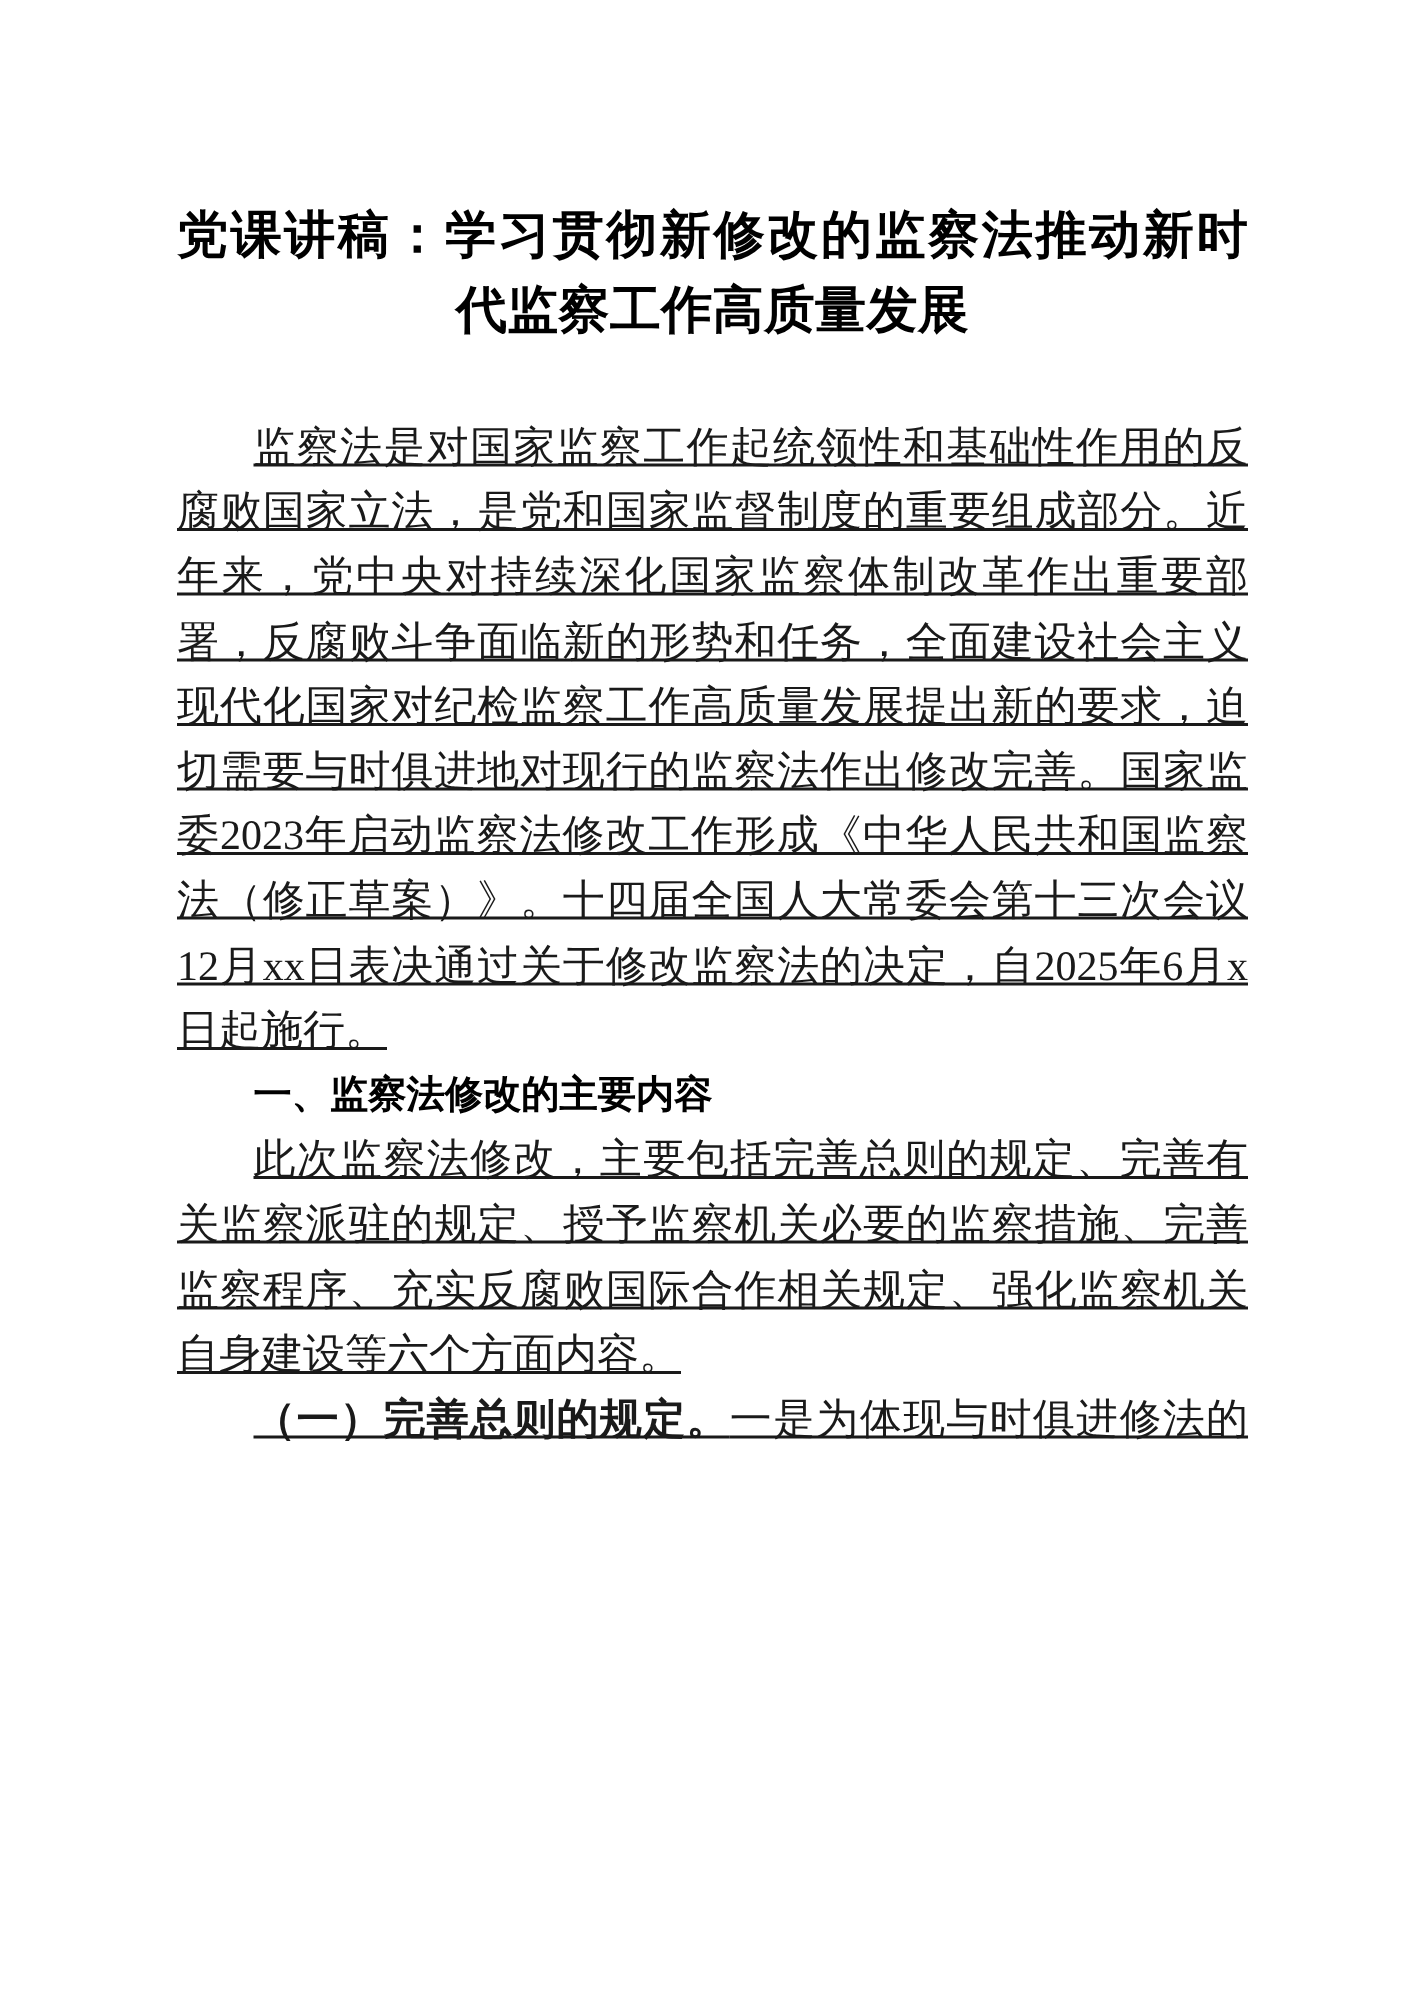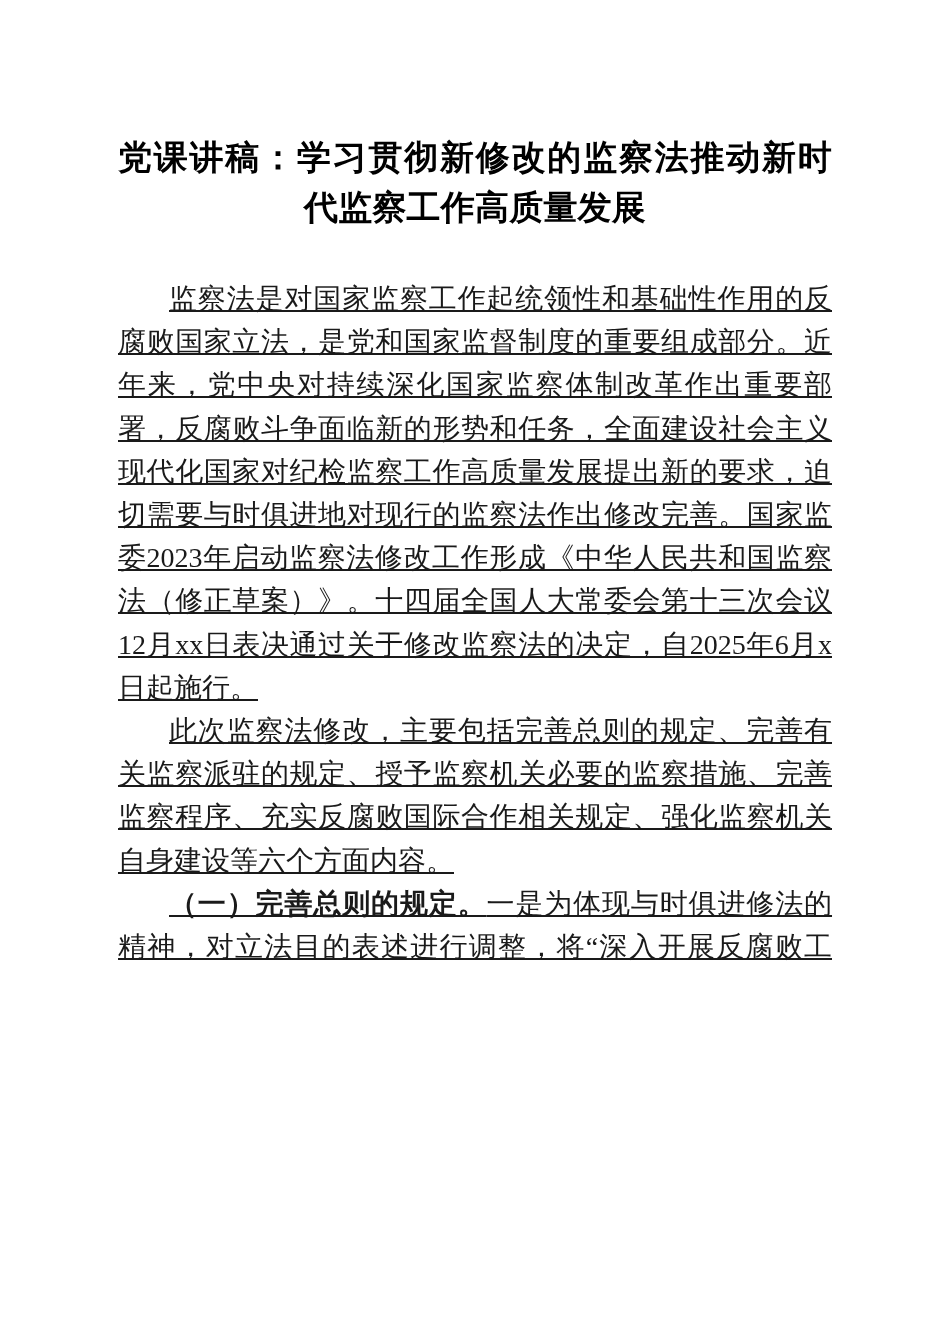--- a/index.html
+++ b/index.html
@@ -79,20 +79,21 @@
 <body>
 
 <div class="page">
 
   <div class="doc">
 
     <h1 class="doc-title">党课讲稿：学习贯彻新修改的监察法推动新时代监察工作高质量发展</h1>
 
     <p class="para para-gap-first">监察法是对国家监察工作起统领性和基础性作用的反腐败国家立法，是党和国家监督制度的重要组成部分。近年来，党中央对持续深化国家监察体制改革作出重要部署，反腐败斗争面临新的形势和任务，全面建设社会主义现代化国家对纪检监察工作高质量发展提出新的要求，迫切需要与时俱进地对现行的监察法作出修改完善。国家监委2023年启动监察法修改工作形成《中华人民共和国监察法（修正草案）》。十四届全国人大常委会第十三次会议12月xx日表决通过关于修改监察法的决定，自2025年6月x日起施行。</p>
 
+    <h2 class="section-heading">一、监察法修改的主要内容</h2>
 
     <p class="para">此次监察法修改，主要包括完善总则的规定、完善有关监察派驻的规定、授予监察机关必要的监察措施、完善监察程序、充实反腐败国际合作相关规定、强化监察机关自身建设等六个方面内容。</p>
 
     <p class="para"><span class="lead">（一）完善总则的规定。</span><span>一是为体现与时俱进修法的精神，对立法目的表述进行调整，将“深入开展反腐败工作”作为首要立法目的。二是将“遵守法定程序，公正履行职责”“尊重和保障人权”写入监察工作原则，并在监察程序中对监察机关依法文明规范开展调查工作、保护企业产权和自主经营权等作出规定。</span></p>
 
   </div>
 
 </div>
 
 </body></html>

